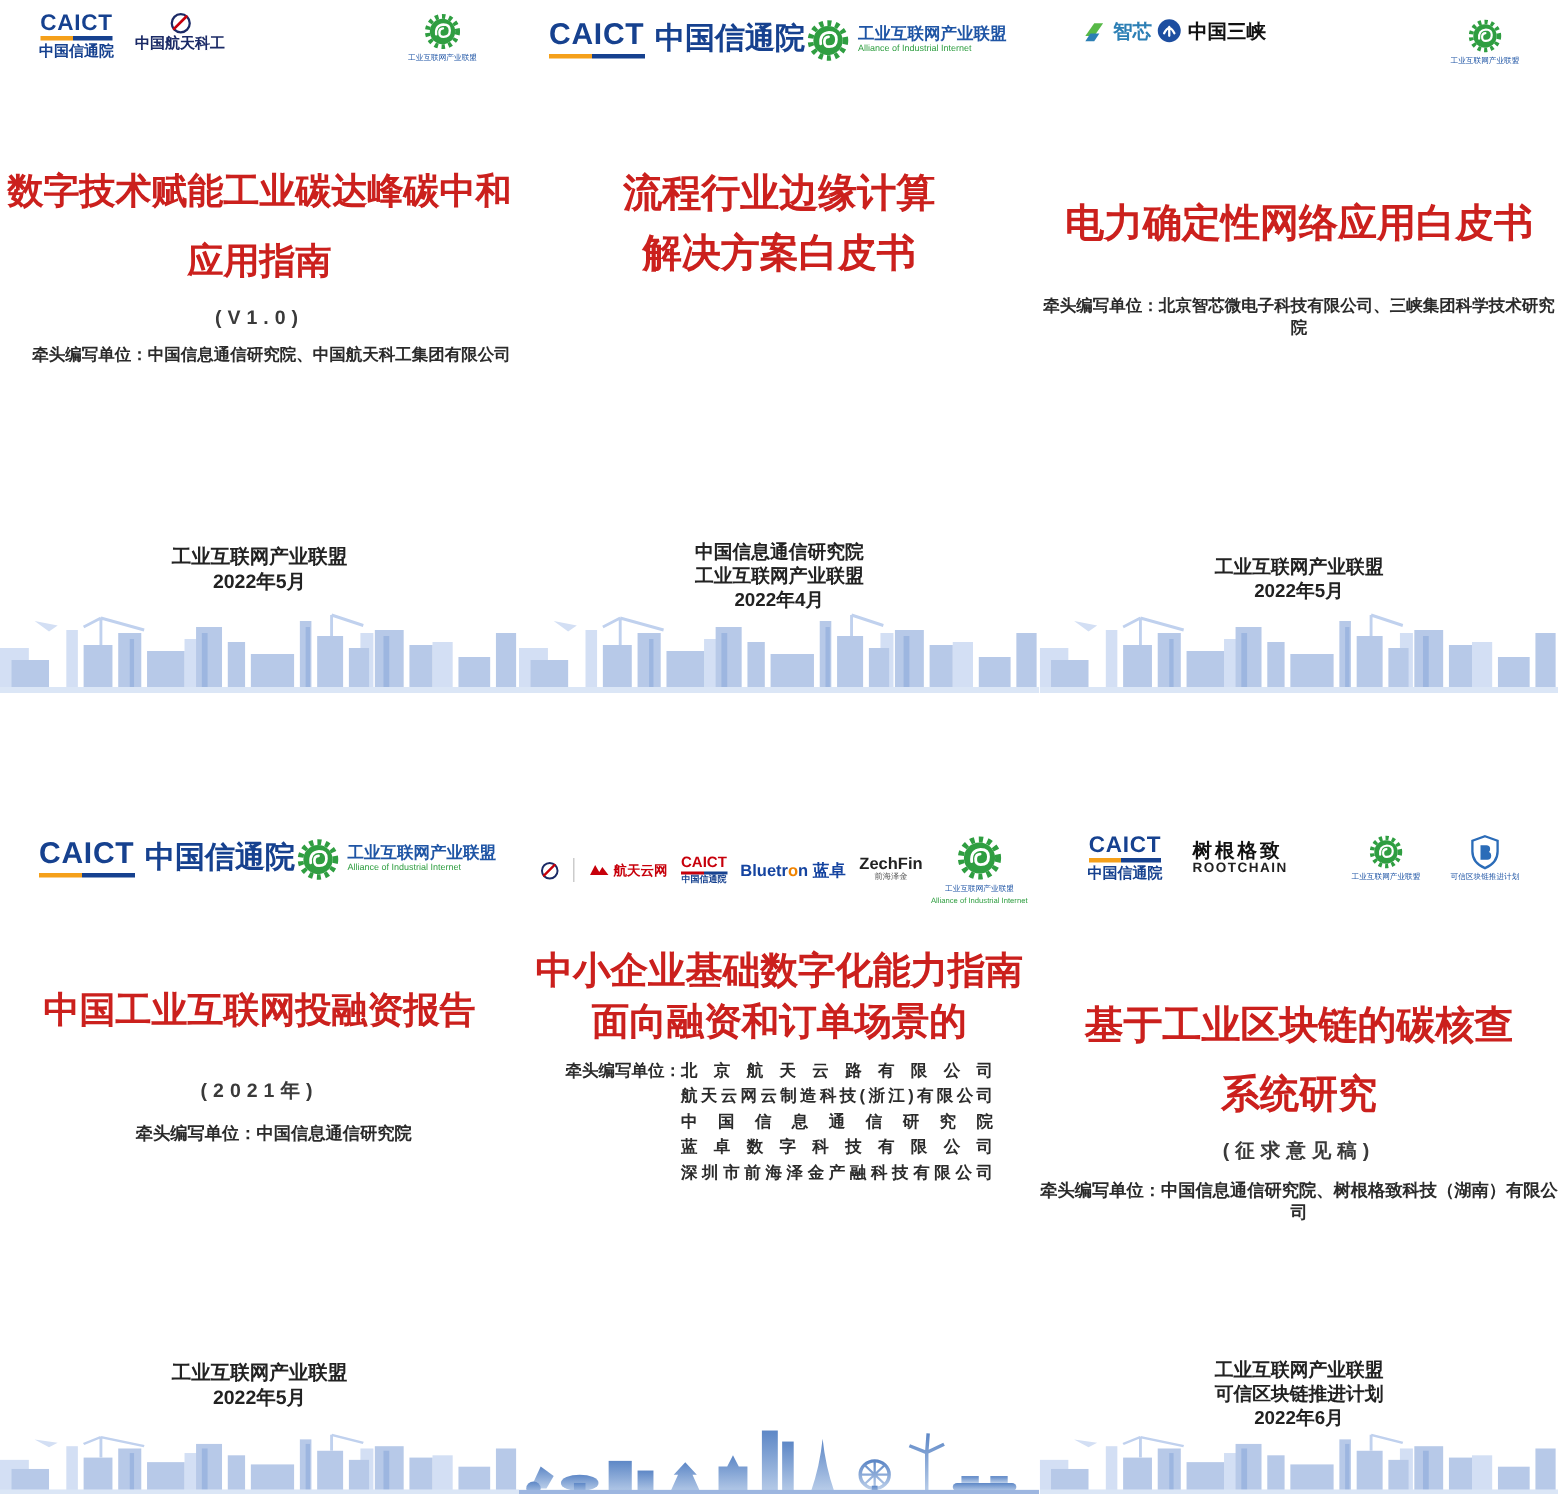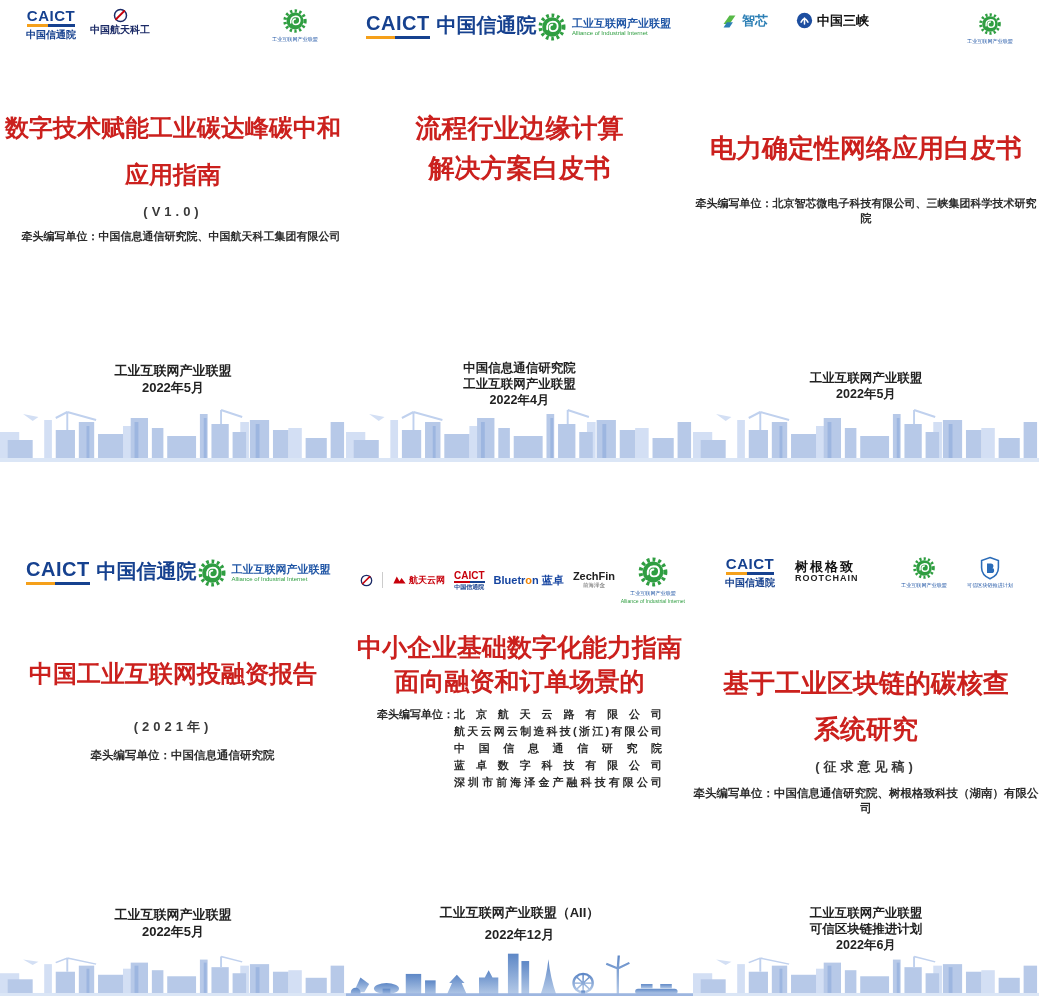--- a/index.html
+++ b/index.html
@@ -235,21 +235,21 @@
       <div>工业互联网产业联盟</div>
       <div>2022年4月</div>
     </div>
     <svg class="skyline" height="58" preserveAspectRatio="none">
         <use href="#skyA"></use>
       </svg>
   </section>
 
   <section class="cover" style="left:693px;top:0;width:346px;height:462px;">
     <div class="logo-row" style="top:12px;padding:0 22px 0 28px;">
-      <div style="display:flex;gap:28px;align-items:center;">
+      <div style="display:flex;gap:3px;align-items:center;">
         <div class="zhixin">
           <svg width="17" height="17">
               <use href="#zhixinmark"></use>
             </svg>
           <span class="zhixin-cn">智芯</span>
         </div>
         <div class="ctg">
           <svg width="17" height="17">
               <use href="#ctgmark"></use>
             </svg>
@@ -350,24 +350,20 @@
     <div class="authors-flex" style="top:172px;font-size:11px;line-height:17px;">
       <span>牵头编写单位：</span>
       <div class="authors-col">
         <div>北京航天云路有限公司</div>
         <div>航天云网云制造科技(浙江)有限公司</div>
         <div>中国信息通信研究院</div>
         <div>蓝卓数字科技有限公司</div>
         <div>深圳市前海泽金产融科技有限公司</div>
       </div>
     </div>
-    <div class="footer" style="top:368px;font-size:13px;line-height:22px;">
-      <div>工业互联网产业联盟（AII）</div>
-      <div>2022年12月</div>
-    </div>
     <svg class="skyline" height="46" preserveAspectRatio="none">
         <use href="#skyB"></use>
       </svg>
   </section>
 
   <section class="cover" style="left:693px;top:534px;width:346px;height:462px;">
     <div class="logo-row" style="top:22px;padding:0 22px 0 32px;align-items:center;">
       <div style="display:flex;gap:20px;align-items:center;">
         <div class="caict-stack">
           <span class="caict-acr">CAICT</span>

